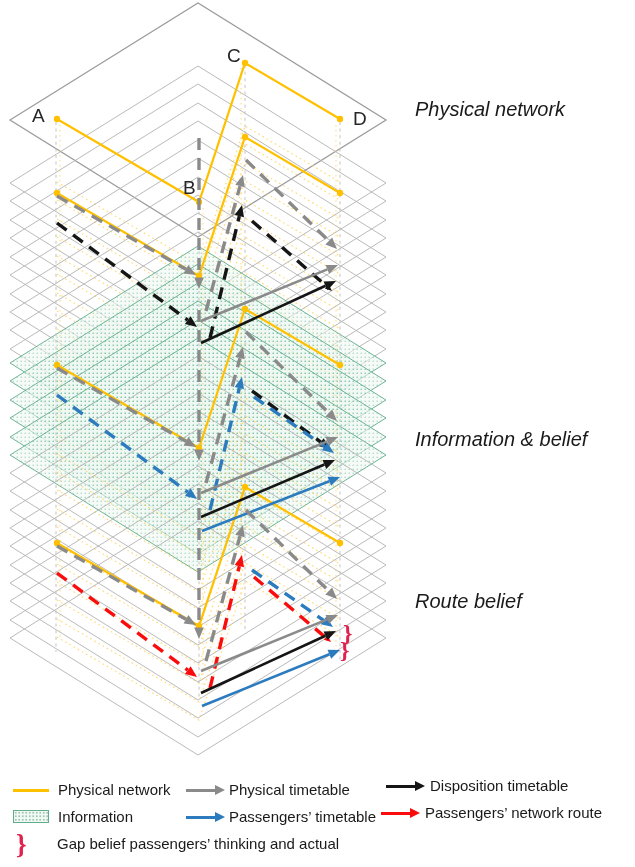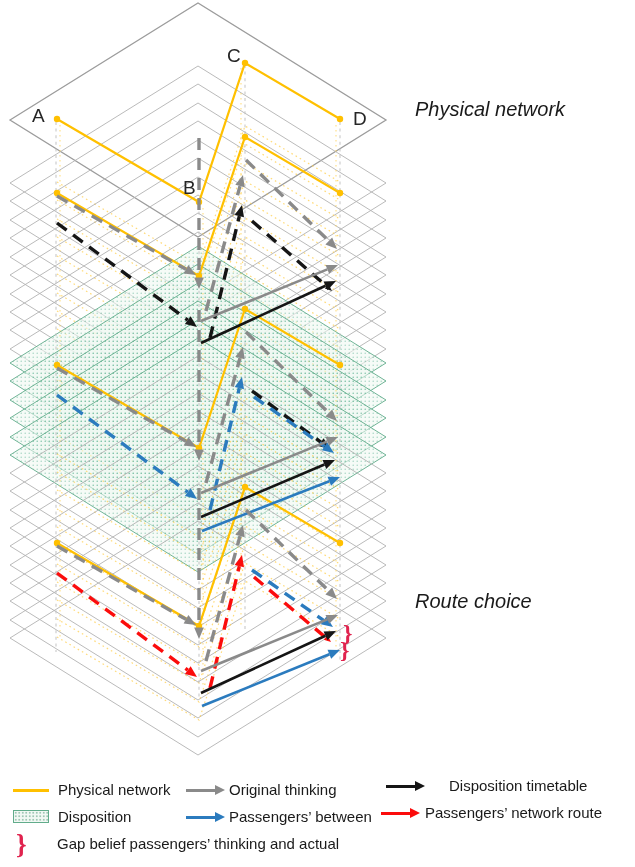--- a/index.html
+++ b/index.html
@@ -183,43 +183,44 @@
         <polygon points="340,650 331.16011347379316,658.7997333029921 327.527791127595,649.8486532355751" fill="#2B7BBE"></polygon>
       </g>
     </svg>
 
   <span class="node-label" style="left:32px;top:105px">A</span>
   <span class="node-label" style="left:183px;top:177px">B</span>
   <span class="node-label" style="left:227px;top:45px">C</span>
   <span class="node-label" style="left:353px;top:108px">D</span>
 
   <div class="section-label" style="left:415px;top:96px">Physical network</div>
-  <div class="section-label" style="left:415px;top:588px">Route choice</div>
+  <div class="section-label" style="left:415px;top:426px">Information &amp; belief</div>
+  <div class="section-label" style="left:415px;top:588px">Route belief</div>
 
   <div>
     <span class="swatch-line" style="left: 13px; top: 789px; width: 36px; background: rgb(255, 192, 0);"></span>
     <span class="legend-label" style="left:58px;top:781px">Physical network</span>
 
     <span class="swatch-arrow" style="left: 186px; top: 789px; width: 30px; background: rgb(138, 138, 138);">
         <span class="head" style="border-left: 10px solid rgb(138, 138, 138);"></span>
       </span>
-    <span class="legend-label" style="left:229px;top:781px">Original thinking</span>
+    <span class="legend-label" style="left:229px;top:781px">Physical timetable</span>
 
     <span class="swatch-arrow" style="left: 386px; top: 785px; width: 30px; background: rgb(21, 21, 21);">
         <span class="head" style="border-left: 10px solid rgb(21, 21, 21);"></span>
       </span>
-    <span class="legend-label" style="left:449px;top:777px">Disposition timetable</span>
+    <span class="legend-label" style="left:430px;top:777px">Disposition timetable</span>
 
     <span class="swatch-box" style="left: 13px; top: 810px; width: 36px; height: 13px; border: 1.6px solid rgb(97, 172, 139);"></span>
-    <span class="legend-label" style="left:58px;top:808px">Disposition</span>
+    <span class="legend-label" style="left:58px;top:808px">Information</span>
 
     <span class="swatch-arrow" style="left: 186px; top: 816px; width: 30px; background: rgb(43, 123, 190);">
         <span class="head" style="border-left: 10px solid rgb(43, 123, 190);"></span>
       </span>
-    <span class="legend-label" style="left:229px;top:808px">Passengers’ between</span>
+    <span class="legend-label" style="left:229px;top:808px">Passengers’ timetable</span>
 
     <span class="swatch-arrow" style="left: 381px; top: 812px; width: 30px; background: rgb(251, 12, 12);">
         <span class="head" style="border-left: 10px solid rgb(251, 12, 12);"></span>
       </span>
     <span class="legend-label" style="left:425px;top:804px">Passengers’ network route</span>
 
     <span class="brace" style="left: 16px; top: 829px; font-size: 27px; color: rgb(224, 35, 78);">}</span>
     <span class="legend-label" style="left:57px;top:835px">Gap belief passengers’ thinking  and actual</span>
   </div>
 

